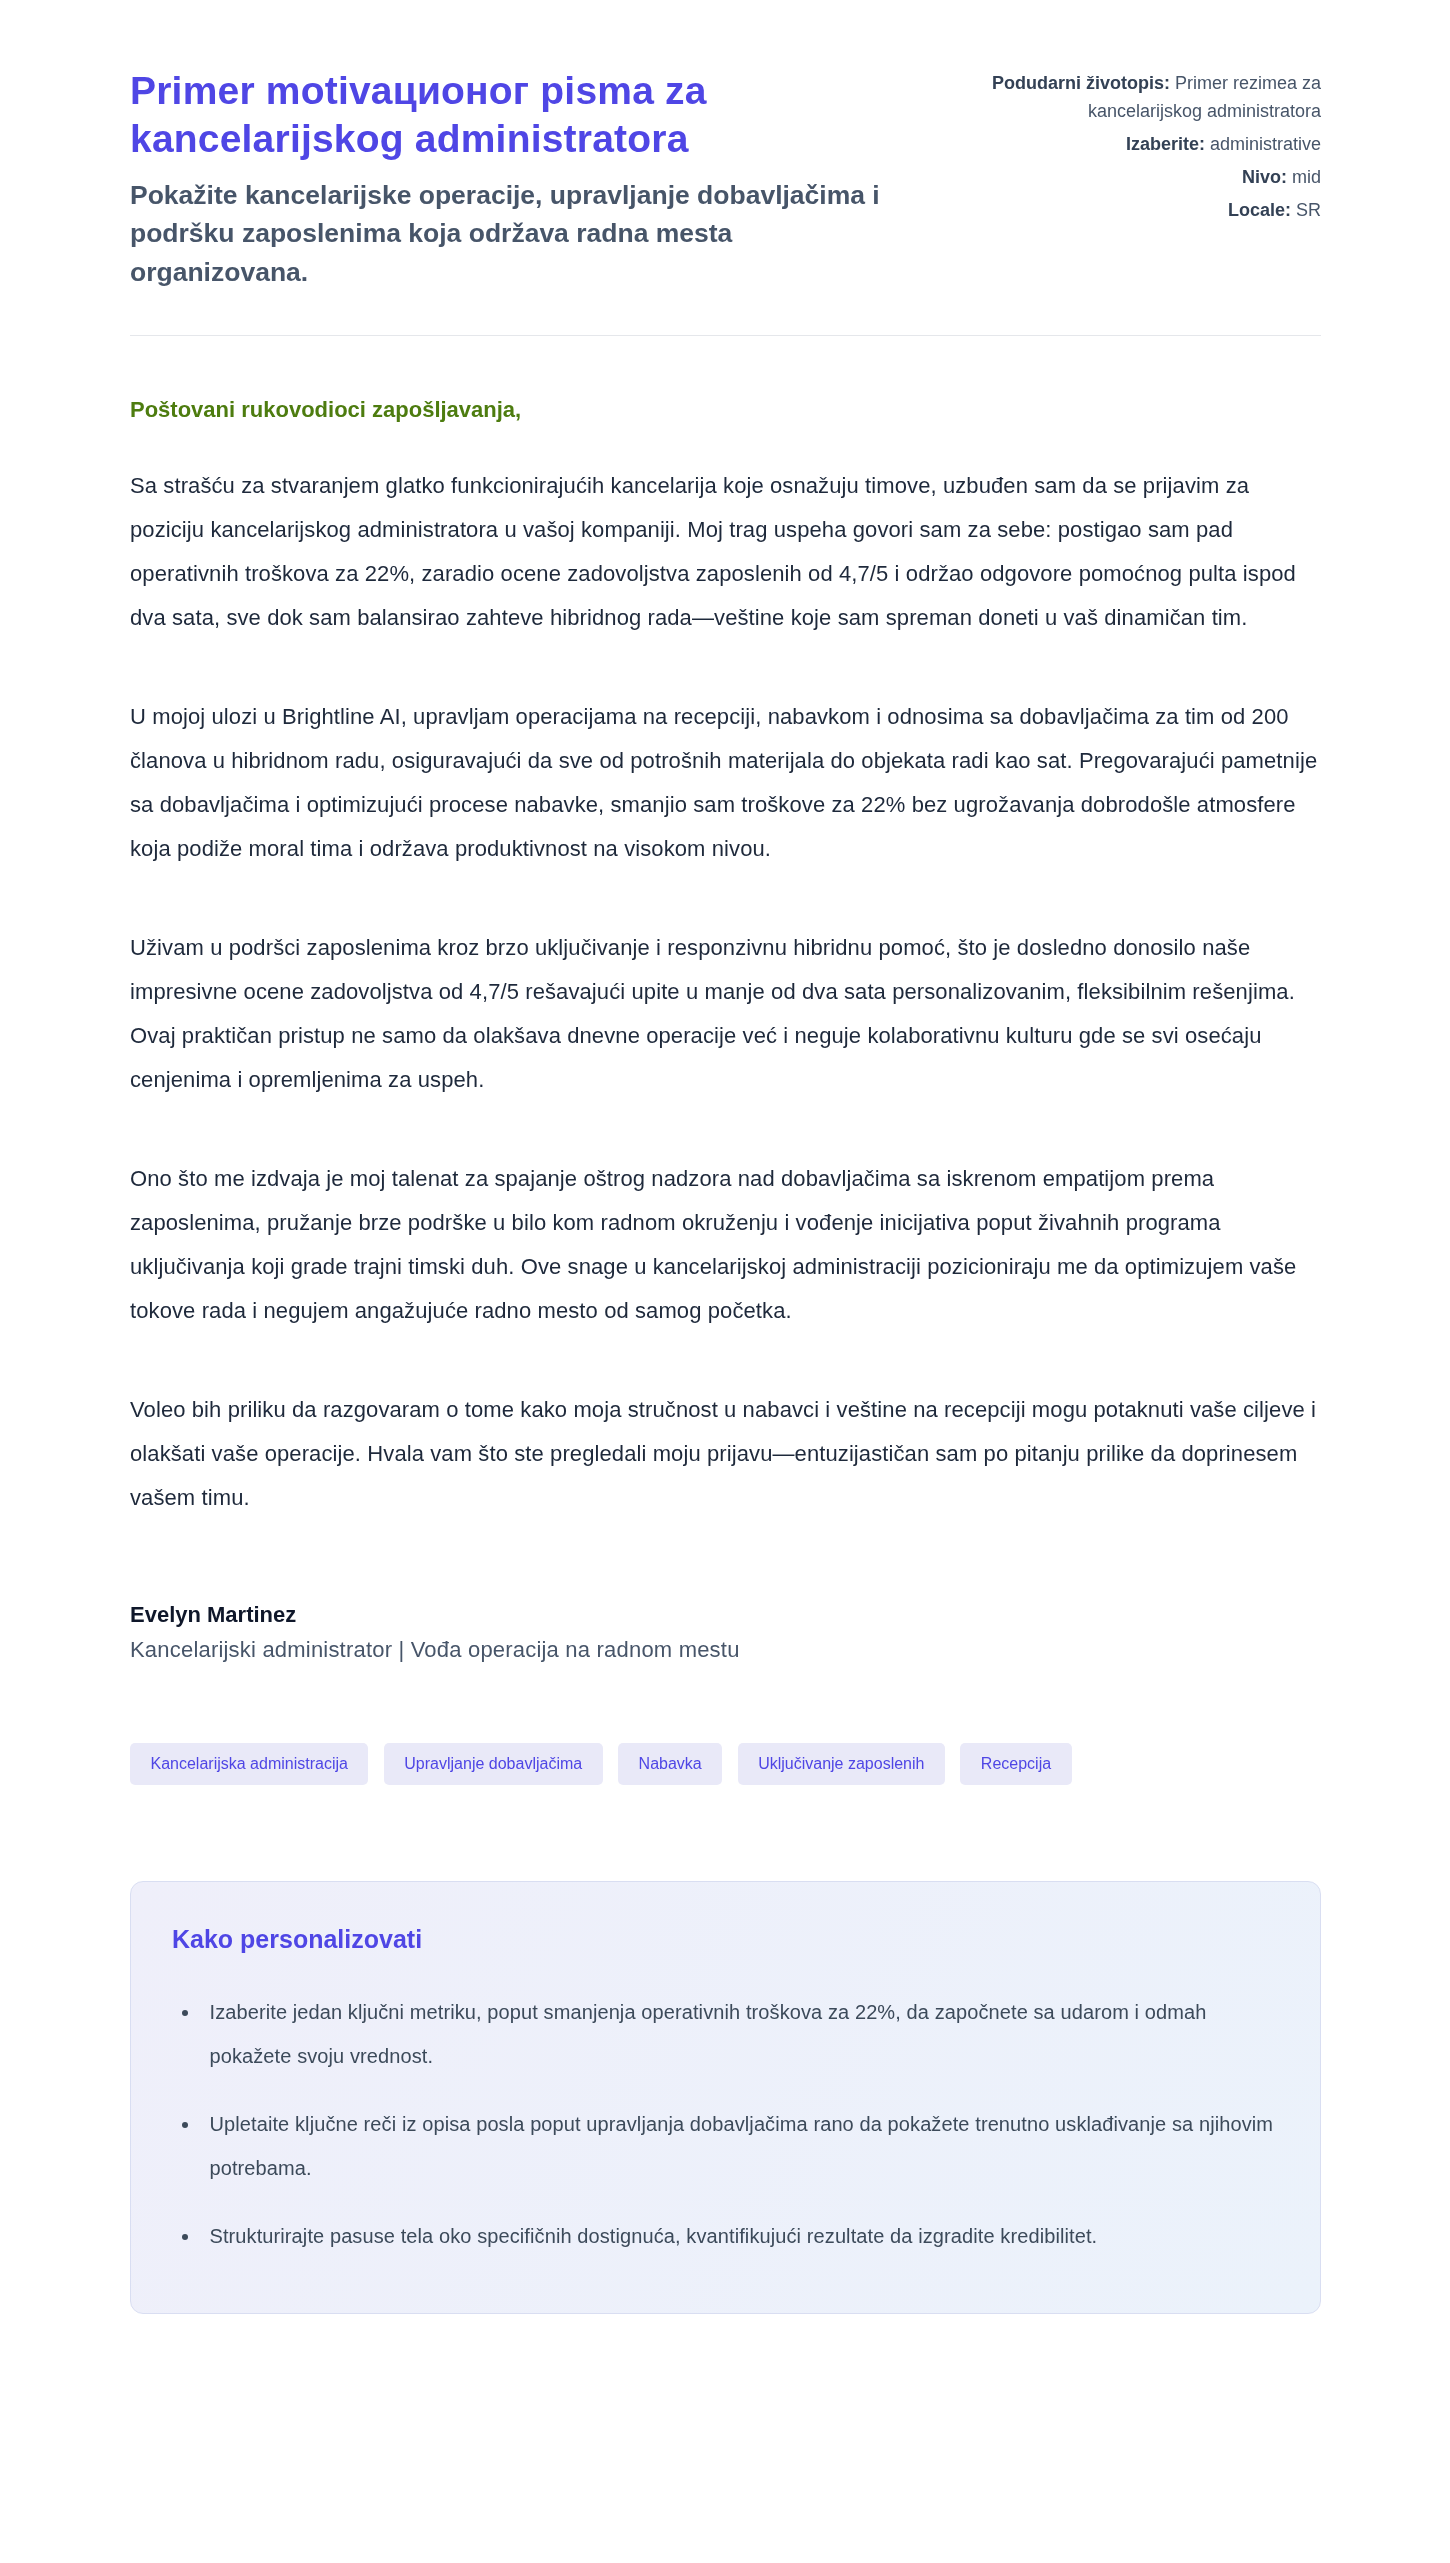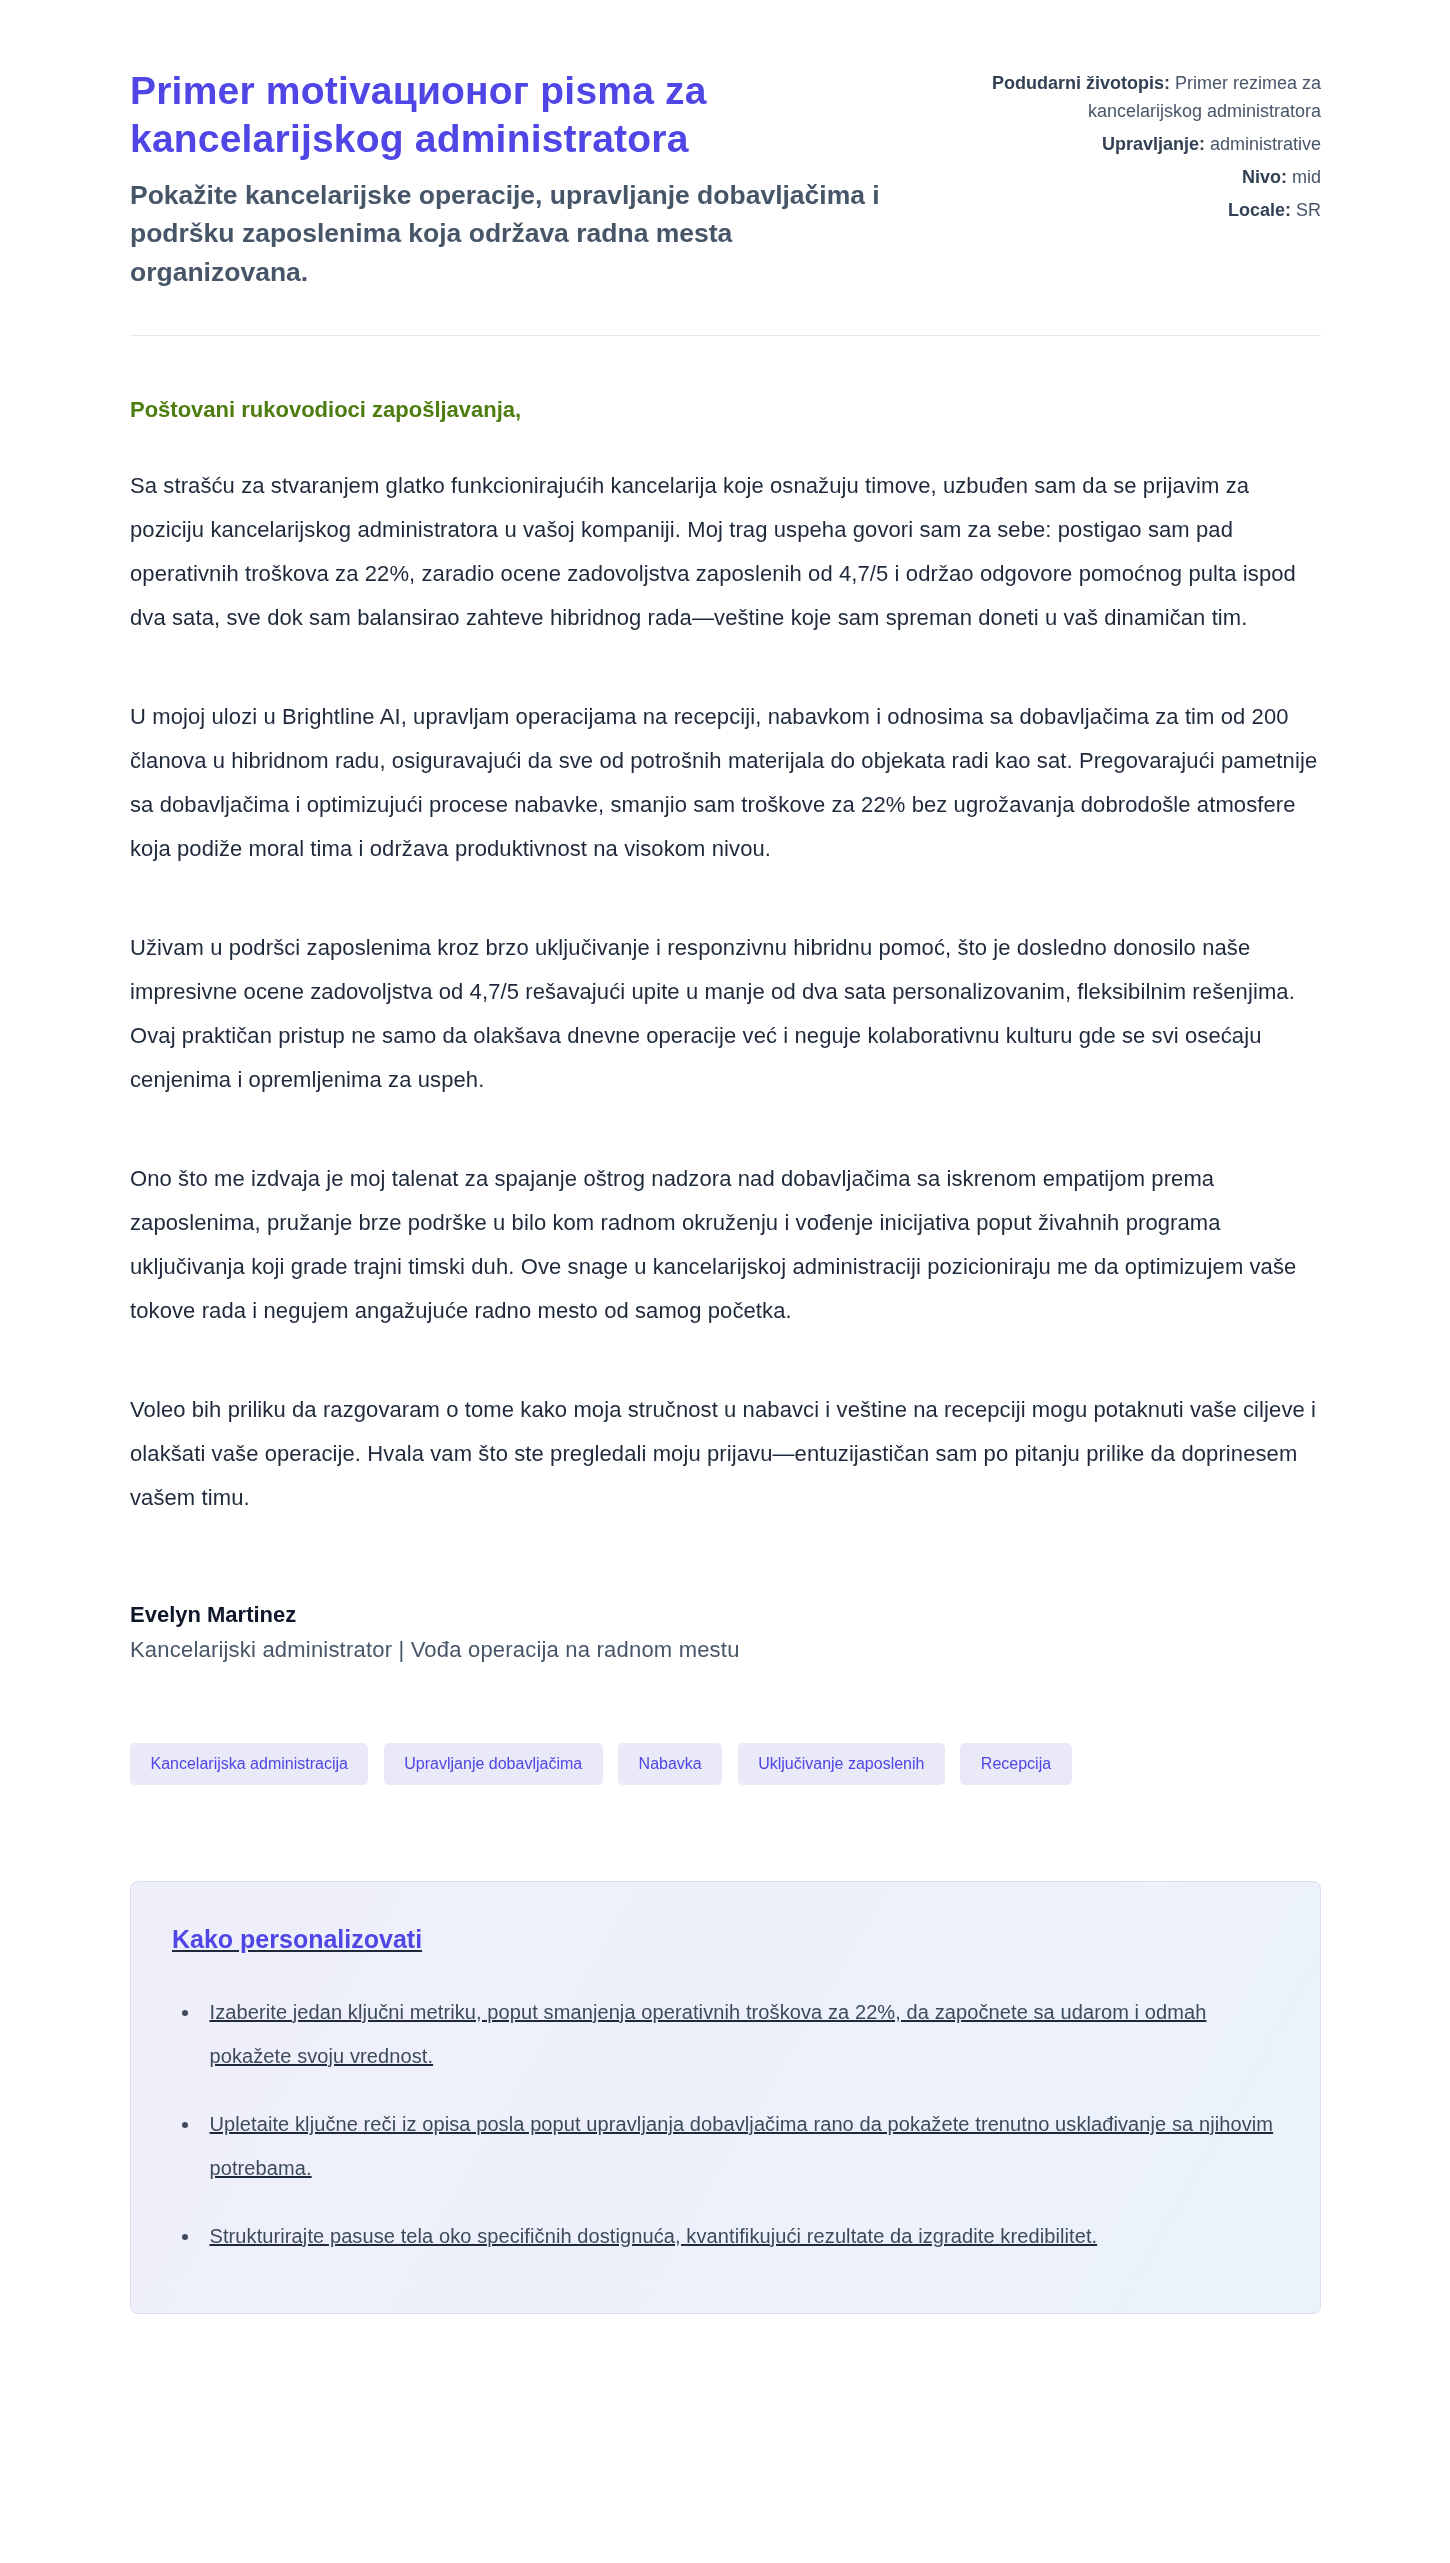--- a/index.html
+++ b/index.html
@@ -94,24 +94,23 @@
     padding: 12px 20.5px;
     border-radius: 5.1px;
     white-space: nowrap;
   }
 
   
   .tipbox {
     margin-top: 96px;
     margin-bottom: 85px;
     border: 0.9px solid #d9def2;
-    border-radius: 8px;
+    border-radius: 13px;
     background: linear-gradient(120deg, #efeffa 0%, #ebf2fb 100%);
     padding: 43px 41px 55px 41px;
-    text-decoration: underline;
   }
   .tipbox-title {
     font-size: 25px;
     font-weight: bold;
     color: #4f46e5;
     margin-bottom: 36px;
   }
   .tipbox ul {
     list-style: disc;
     padding-left: 29px;
@@ -135,21 +134,21 @@
     <div class="header-left">
       <h1 class="page-title">Primer motivaционог pisma za kancelarijskog administratora</h1>
       <div class="page-subtitle">Pokažite kancelarijske operacije, upravljanje dobavljačima i podršku zaposlenima koja održava radna mesta organizovana.</div>
     </div>
     <div class="header-meta">
       <div class="meta-row">
         <span class="meta-label">Podudarni životopis:</span>
         <span class="meta-value">Primer rezimea za kancelarijskog administratora</span>
       </div>
       <div class="meta-row">
-        <span class="meta-label">Upravljanje:</span>
+        <span class="meta-label">Izaberite:</span>
         <span class="meta-value">administrative</span>
       </div>
       <div class="meta-row">
         <span class="meta-label">Nivo:</span>
         <span class="meta-value">mid</span>
       </div>
       <div class="meta-row">
         <span class="meta-label">Locale:</span>
         <span class="meta-value">SR</span>
       </div>

